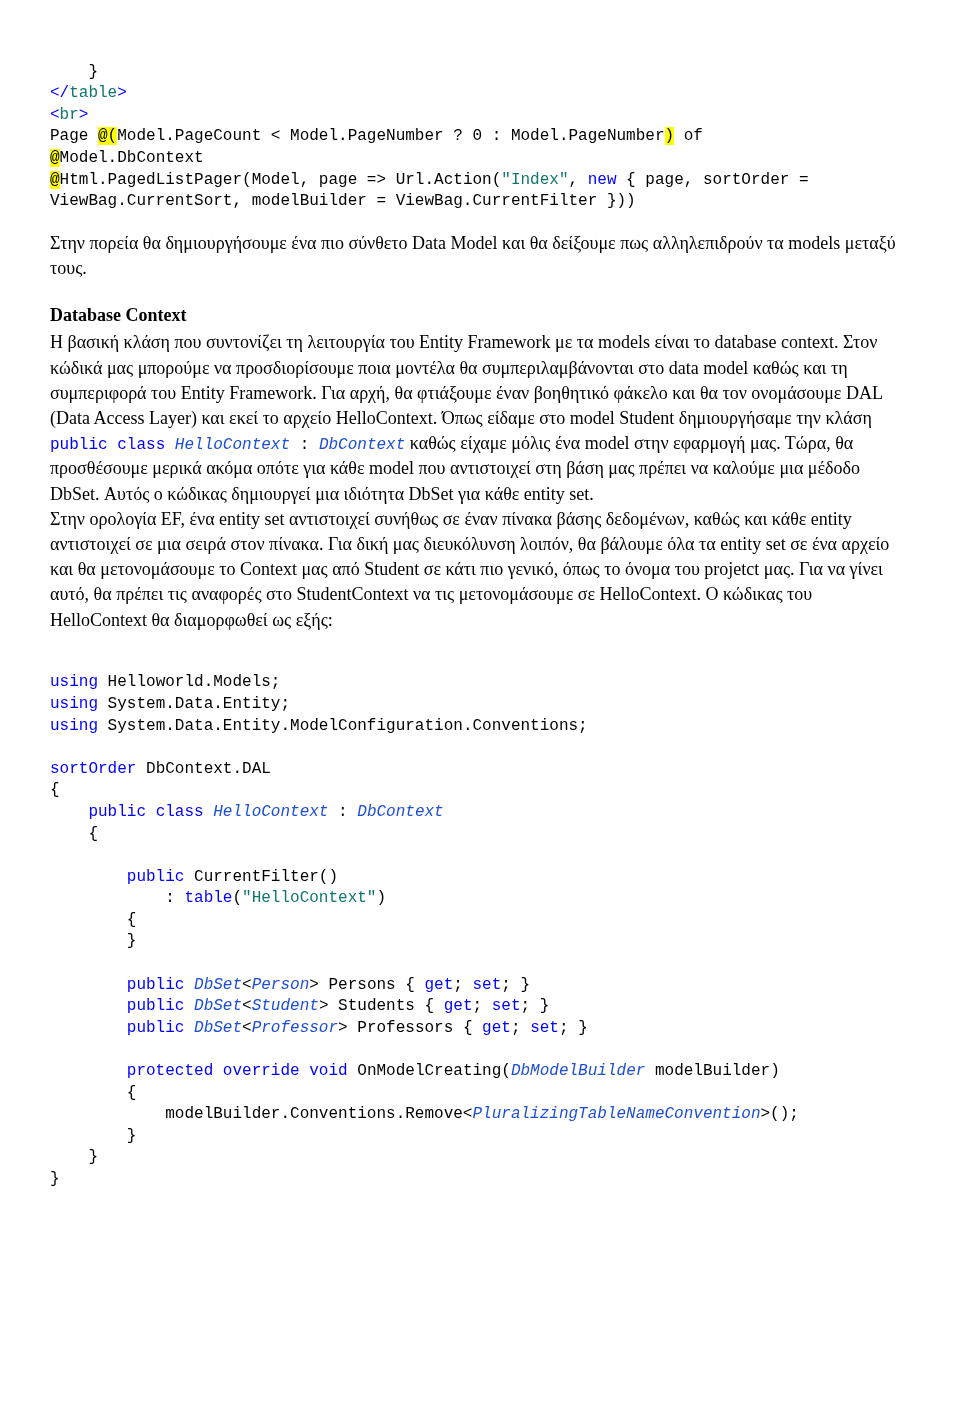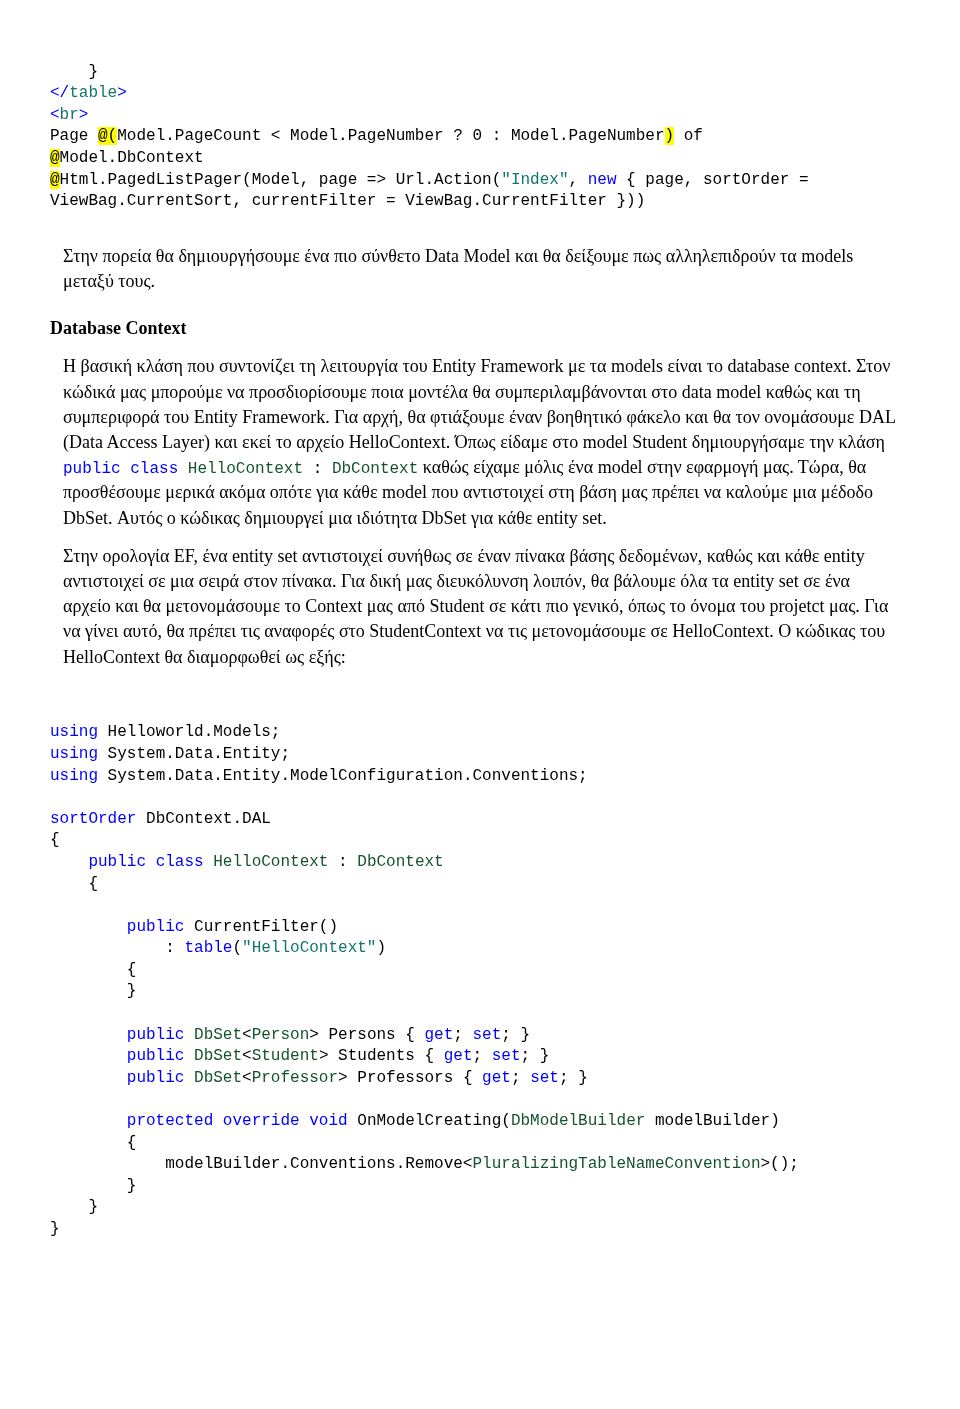--- a/index.html
+++ b/index.html
@@ -16,45 +16,45 @@
     font-family: Consolas, 'Courier New', monospace;
     white-space: pre;
     font-size: 16px;
     line-height: 1.35;
   }
   .code-inline {
     font-family: Consolas, 'Courier New', monospace;
     font-size: 16px;
   }
   .c-blue { color: #0000ff; }
-  .c-teal { color: #14532d; }
+  .c-teal { color: #1d4ed8; font-style: italic; }
   .c-red  { color: #0f766e; }
   .highlight { background: #ffff00; }
   .heading {
     font-weight: bold;
     font-size: 18px;
     margin-top: 22px;
     margin-bottom: 2px;
   }
   p.body {
-    margin: 13px;
+    margin: 0;
   }
   .gap { height: 18px; }
 </style>
 </head>
 <body>
 
 <div class="code">
 <span>    }</span>
 <span class="c-blue">&lt;/</span><span class="c-red">table</span><span class="c-blue">&gt;</span>
 <span class="c-blue">&lt;</span><span class="c-red">br</span><span class="c-blue">&gt;</span>
 <span>Page </span><span class="highlight">@(</span><span>Model.PageCount &lt; Model.PageNumber ? 0 : Model.PageNumber</span><span class="highlight">)</span><span> of</span>
 <span class="highlight">@</span><span>Model.DbContext</span>
 <span class="highlight">@</span><span>Html.PagedListPager(Model, page =&gt; Url.Action(</span><span class="c-red">"Index"</span><span>, </span><span class="c-blue">new</span><span> { page, sortOrder =</span>
-<span>ViewBag.CurrentSort, currentFilter = ViewBag.CurrentFilter }))</span>
+<span>ViewBag.CurrentSort, modelBuilder = ViewBag.CurrentFilter }))</span>
 </div>
 
 <div class="gap"></div>
 
 <p class="body">Στην πορεία θα δημιουργήσουμε ένα πιο σύνθετο Data Model και θα δείξουμε πως αλληλεπιδρούν τα models μεταξύ τους.</p>
 
 <div class="heading">Database Context</div>
 
 <p class="body"><span>Η βασική κλάση που συντονίζει τη λειτουργία του Entity Framework με τα models είναι το database context. Στον κώδικά μας μπορούμε να προσδιορίσουμε ποια μοντέλα θα συμπεριλαμβάνονται στο data model καθώς και τη συμπεριφορά του Entity Framework. Για αρχή, θα φτιάξουμε έναν βοηθητικό φάκελο και θα τον ονομάσουμε DAL (Data Access Layer) και εκεί το αρχείο HelloContext. Όπως είδαμε στο model Student δημιουργήσαμε την κλάση </span><span class="code-inline"><span class="c-blue">public</span> <span class="c-blue">class</span> <span class="c-teal">HelloContext</span><span> : </span><span class="c-teal">DbContext</span></span><span>  καθώς είχαμε μόλις ένα model στην εφαρμογή μας. Τώρα, θα προσθέσουμε μερικά ακόμα οπότε για κάθε model που αντιστοιχεί στη βάση μας πρέπει να καλούμε μια μέδοδο DbSet.  Αυτός ο κώδικας δημιουργεί μια ιδιότητα DbSet για κάθε entity set.</span></p>
 

